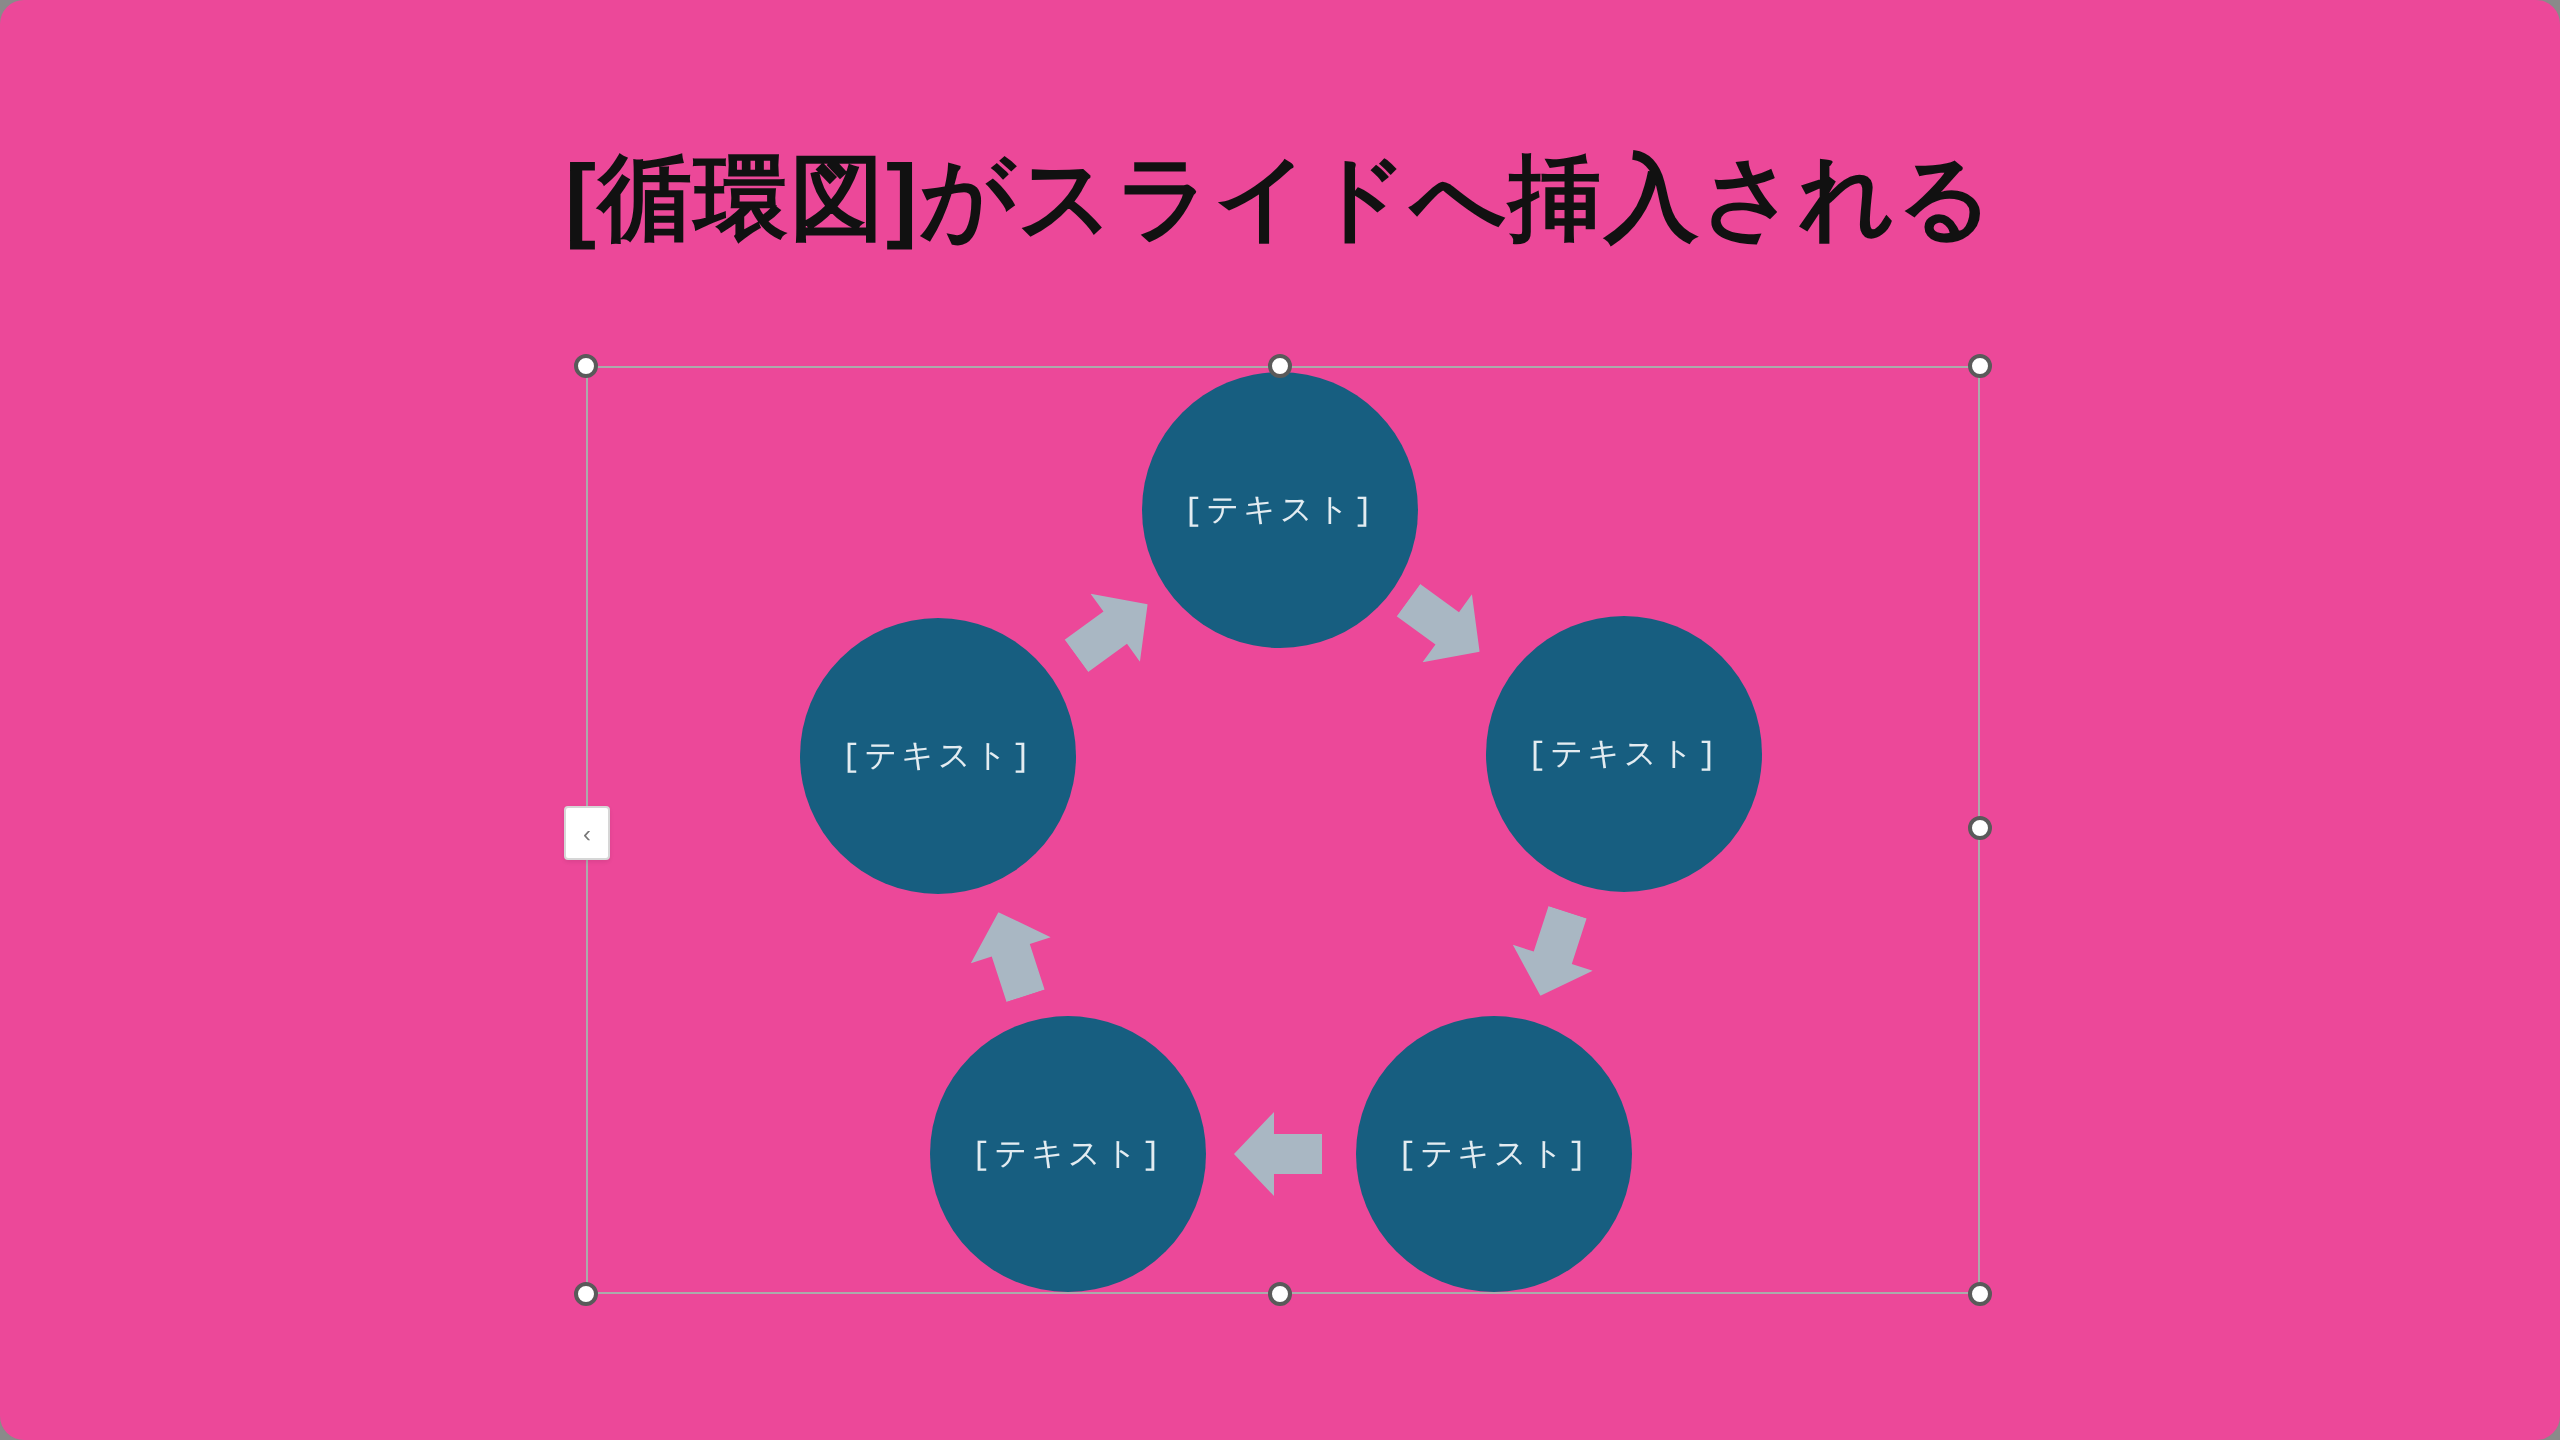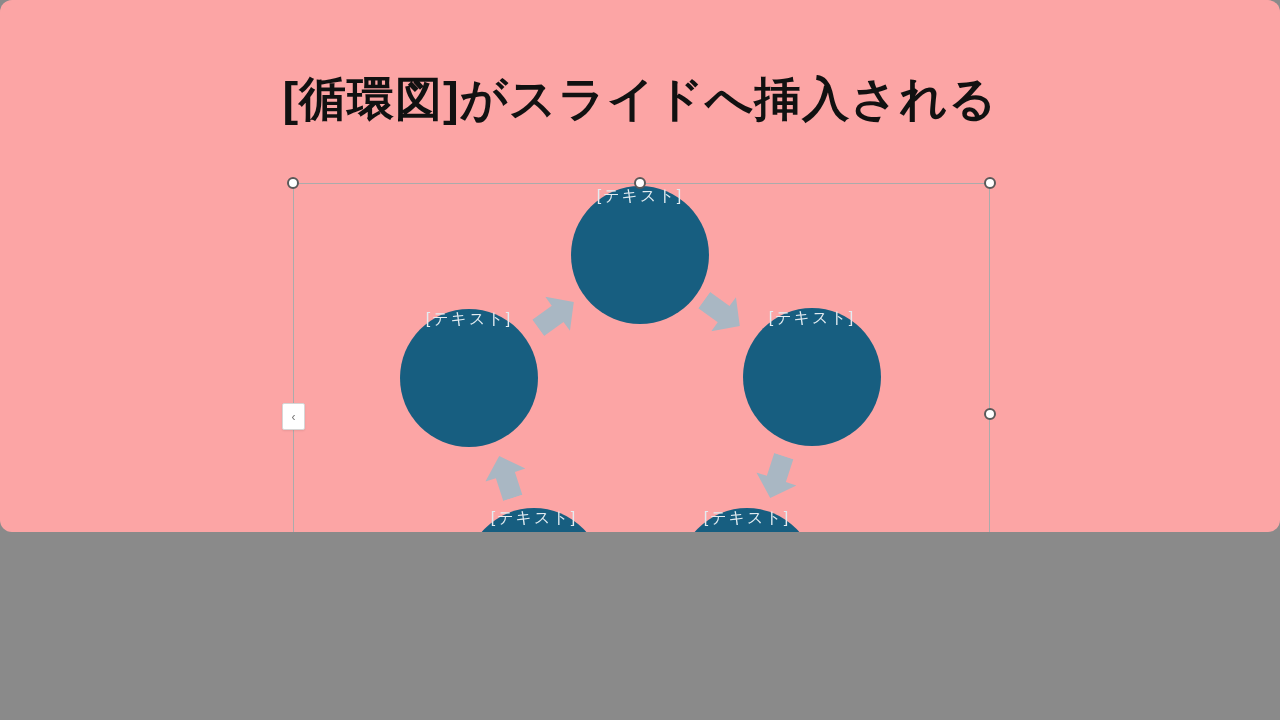--- a/index.html
+++ b/index.html
@@ -8,22 +8,22 @@
     width: 1280px;
     height: 720px;
     background: #8a8a8a;
     font-family: "Liberation Sans", sans-serif;
     overflow: hidden;
   }
   #slide {
     position: absolute;
     left: 0; top: 0;
     width: 1280px;
-    height: 532px;
-    background: #fca5a5;
+    height: 720px;
+    background: #ec4899;
     border-radius: 12px;
     overflow: hidden;
   }
   #slide-title {
     position: absolute;
     left: 0;
     top: 68px;
     width: 1280px;
     text-align: center;
     font-size: 47px;
@@ -69,23 +69,24 @@
     z-index: 40;
     cursor: pointer;
     line-height: 1;
   }
   .cycle-node {
     position: absolute;
     width: 138px;
     height: 138px;
     border-radius: 50%;
     display: flex;
+    align-items: center;
     justify-content: center;
     color: #e3ecf1;
-    font-family: Liberation Sans, sans-serif;
+    font-family: Liberation Mono, monospace;
     font-size: 16px;
     letter-spacing: 2px;
     z-index: 10;
     white-space: nowrap;
   }
   .cycle-arrow {
     position: absolute;
     width: 42px;
     height: 44px;
     z-index: 5;

